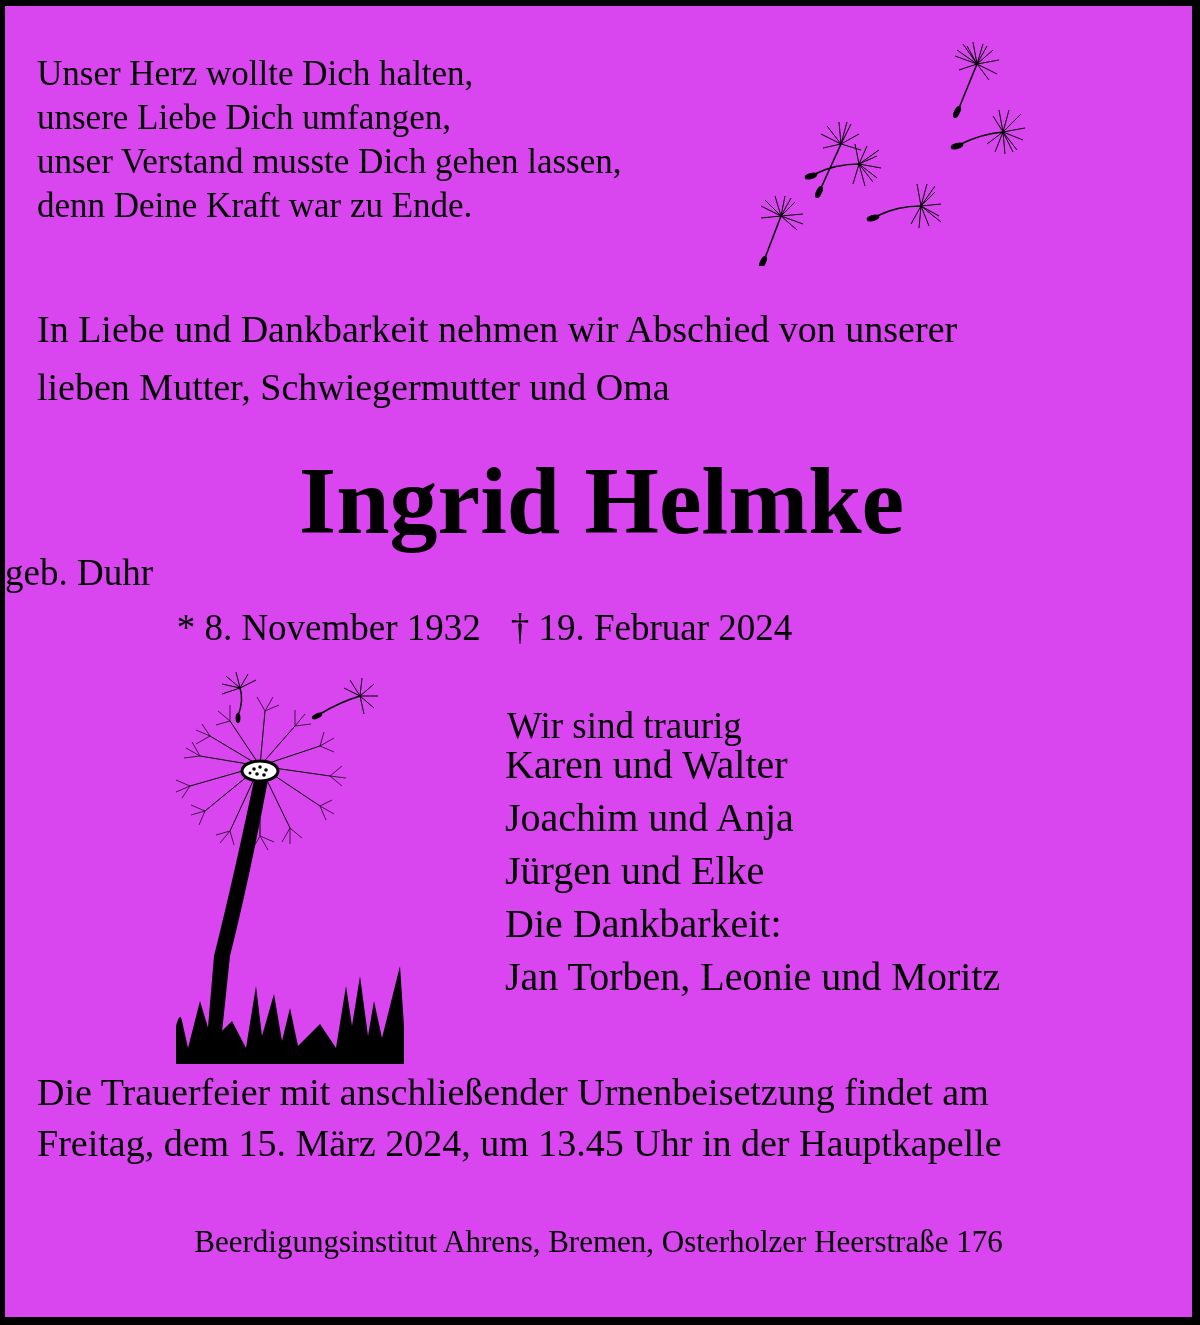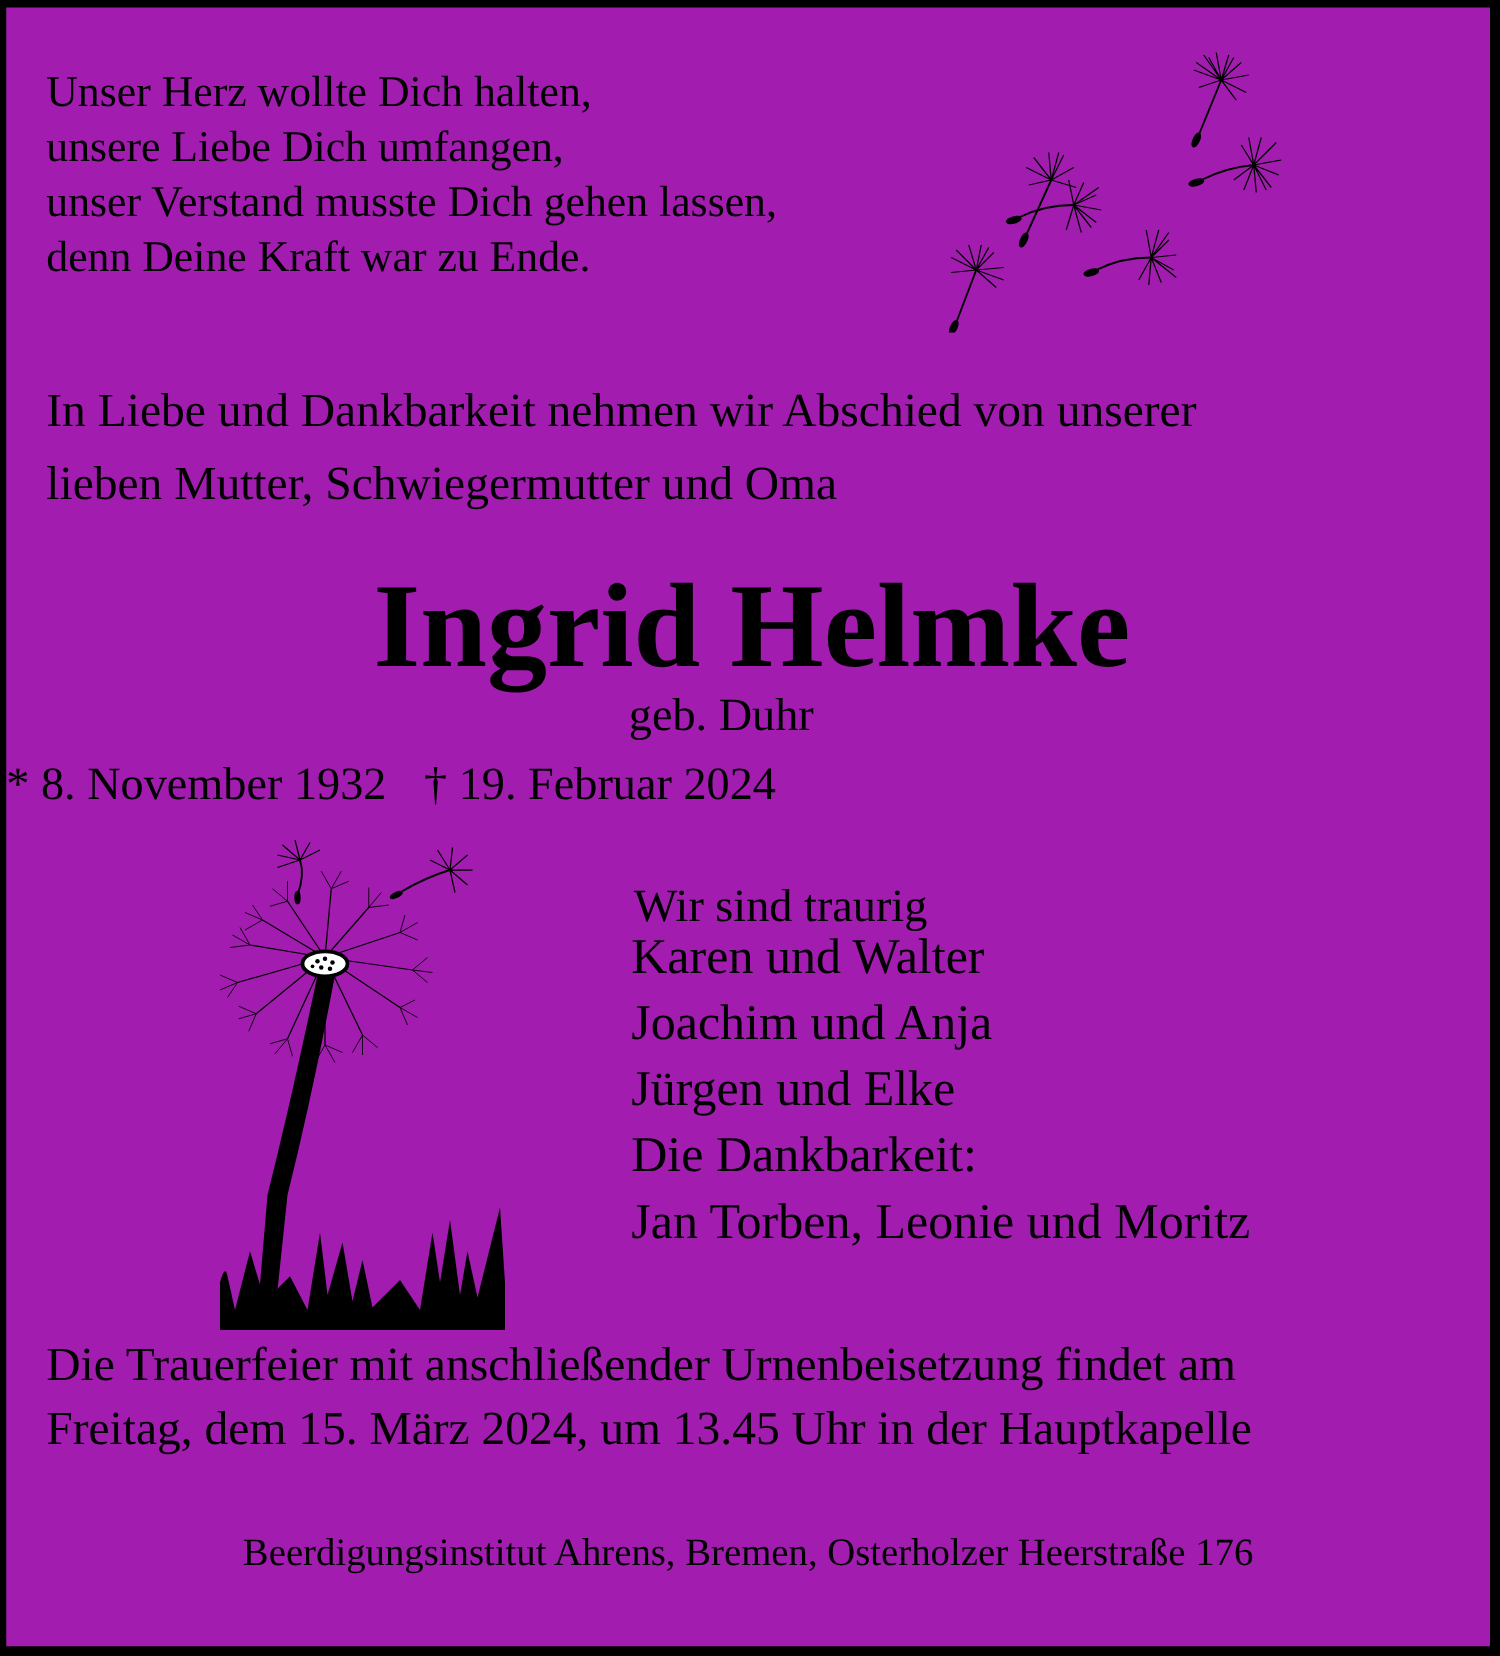--- a/index.html
+++ b/index.html
@@ -1,30 +1,30 @@
 <!DOCTYPE html>
 <html><head>
 <meta charset="utf-8">
 <style>
   html, body { margin: 0; padding: 0; background: #000; }
   body { width: 1200px; height: 1325px; position: relative; overflow: hidden; }
   .card {
     position: absolute; left: 5px; top: 6px; width: 1187px; height: 1311px;
-    background: #a21caf; color: #000;
+    background: #d946ef; color: #000;
     font-family: "Liberation Serif", "DejaVu Serif", serif;
     text-decoration: underline;
   }
   .abs { position: absolute; white-space: nowrap; }
   .poem { left: 32px; top: 46px; font-size: 35px; line-height: 44px; }
   .poem div { white-space: nowrap; }
   .intro { left: 32px; top: 288px; font-size: 38px; line-height: 46px; }
   .intro div { white-space: nowrap; margin-top: 12px; }
   .name { left: 0; width: 1193px; top: 440px; text-align: center; font-size: 96px; font-weight: bold; line-height: 110px; }
-  .maiden { left: 0; width: 1102px; top: 545px; text-align: center; font-size: 37px; line-height: 44px; padding-left: 21px; }
-  .dates { left: 0; width: 959px; top: 600px; font-size: 37px; line-height: 44px; }
+  .maiden { left: 0; width: 1102px; top: 545px; text-align: left; font-size: 37px; line-height: 44px; }
+  .dates { left: 0; width: 959px; top: 600px; text-align: center; font-size: 37px; line-height: 44px; }
   .dates .gap { display: inline-block; width: 30px; }
   .mourn-head { left: 502px; top: 698px; font-size: 37px; line-height: 44px; }
   .mourners { left: 500px; top: 732px; font-size: 40px; line-height: 53px; }
   .mourners div { white-space: nowrap; }
   .service { left: 32px; top: 1026px; font-size: 38px; line-height: 51px; margin-top: 35px; }
   .service div { white-space: nowrap; }
   .undertaker { left: 0; width: 1187px; top: 1216px; text-align: center; font-size: 31px; line-height: 40px; }
   .deco-top { left: 720px; top: 10px; width: 330px; height: 250px; }
   .deco-flower { left: 155px; top: 650px; width: 250px; height: 410px; }
 </style>

